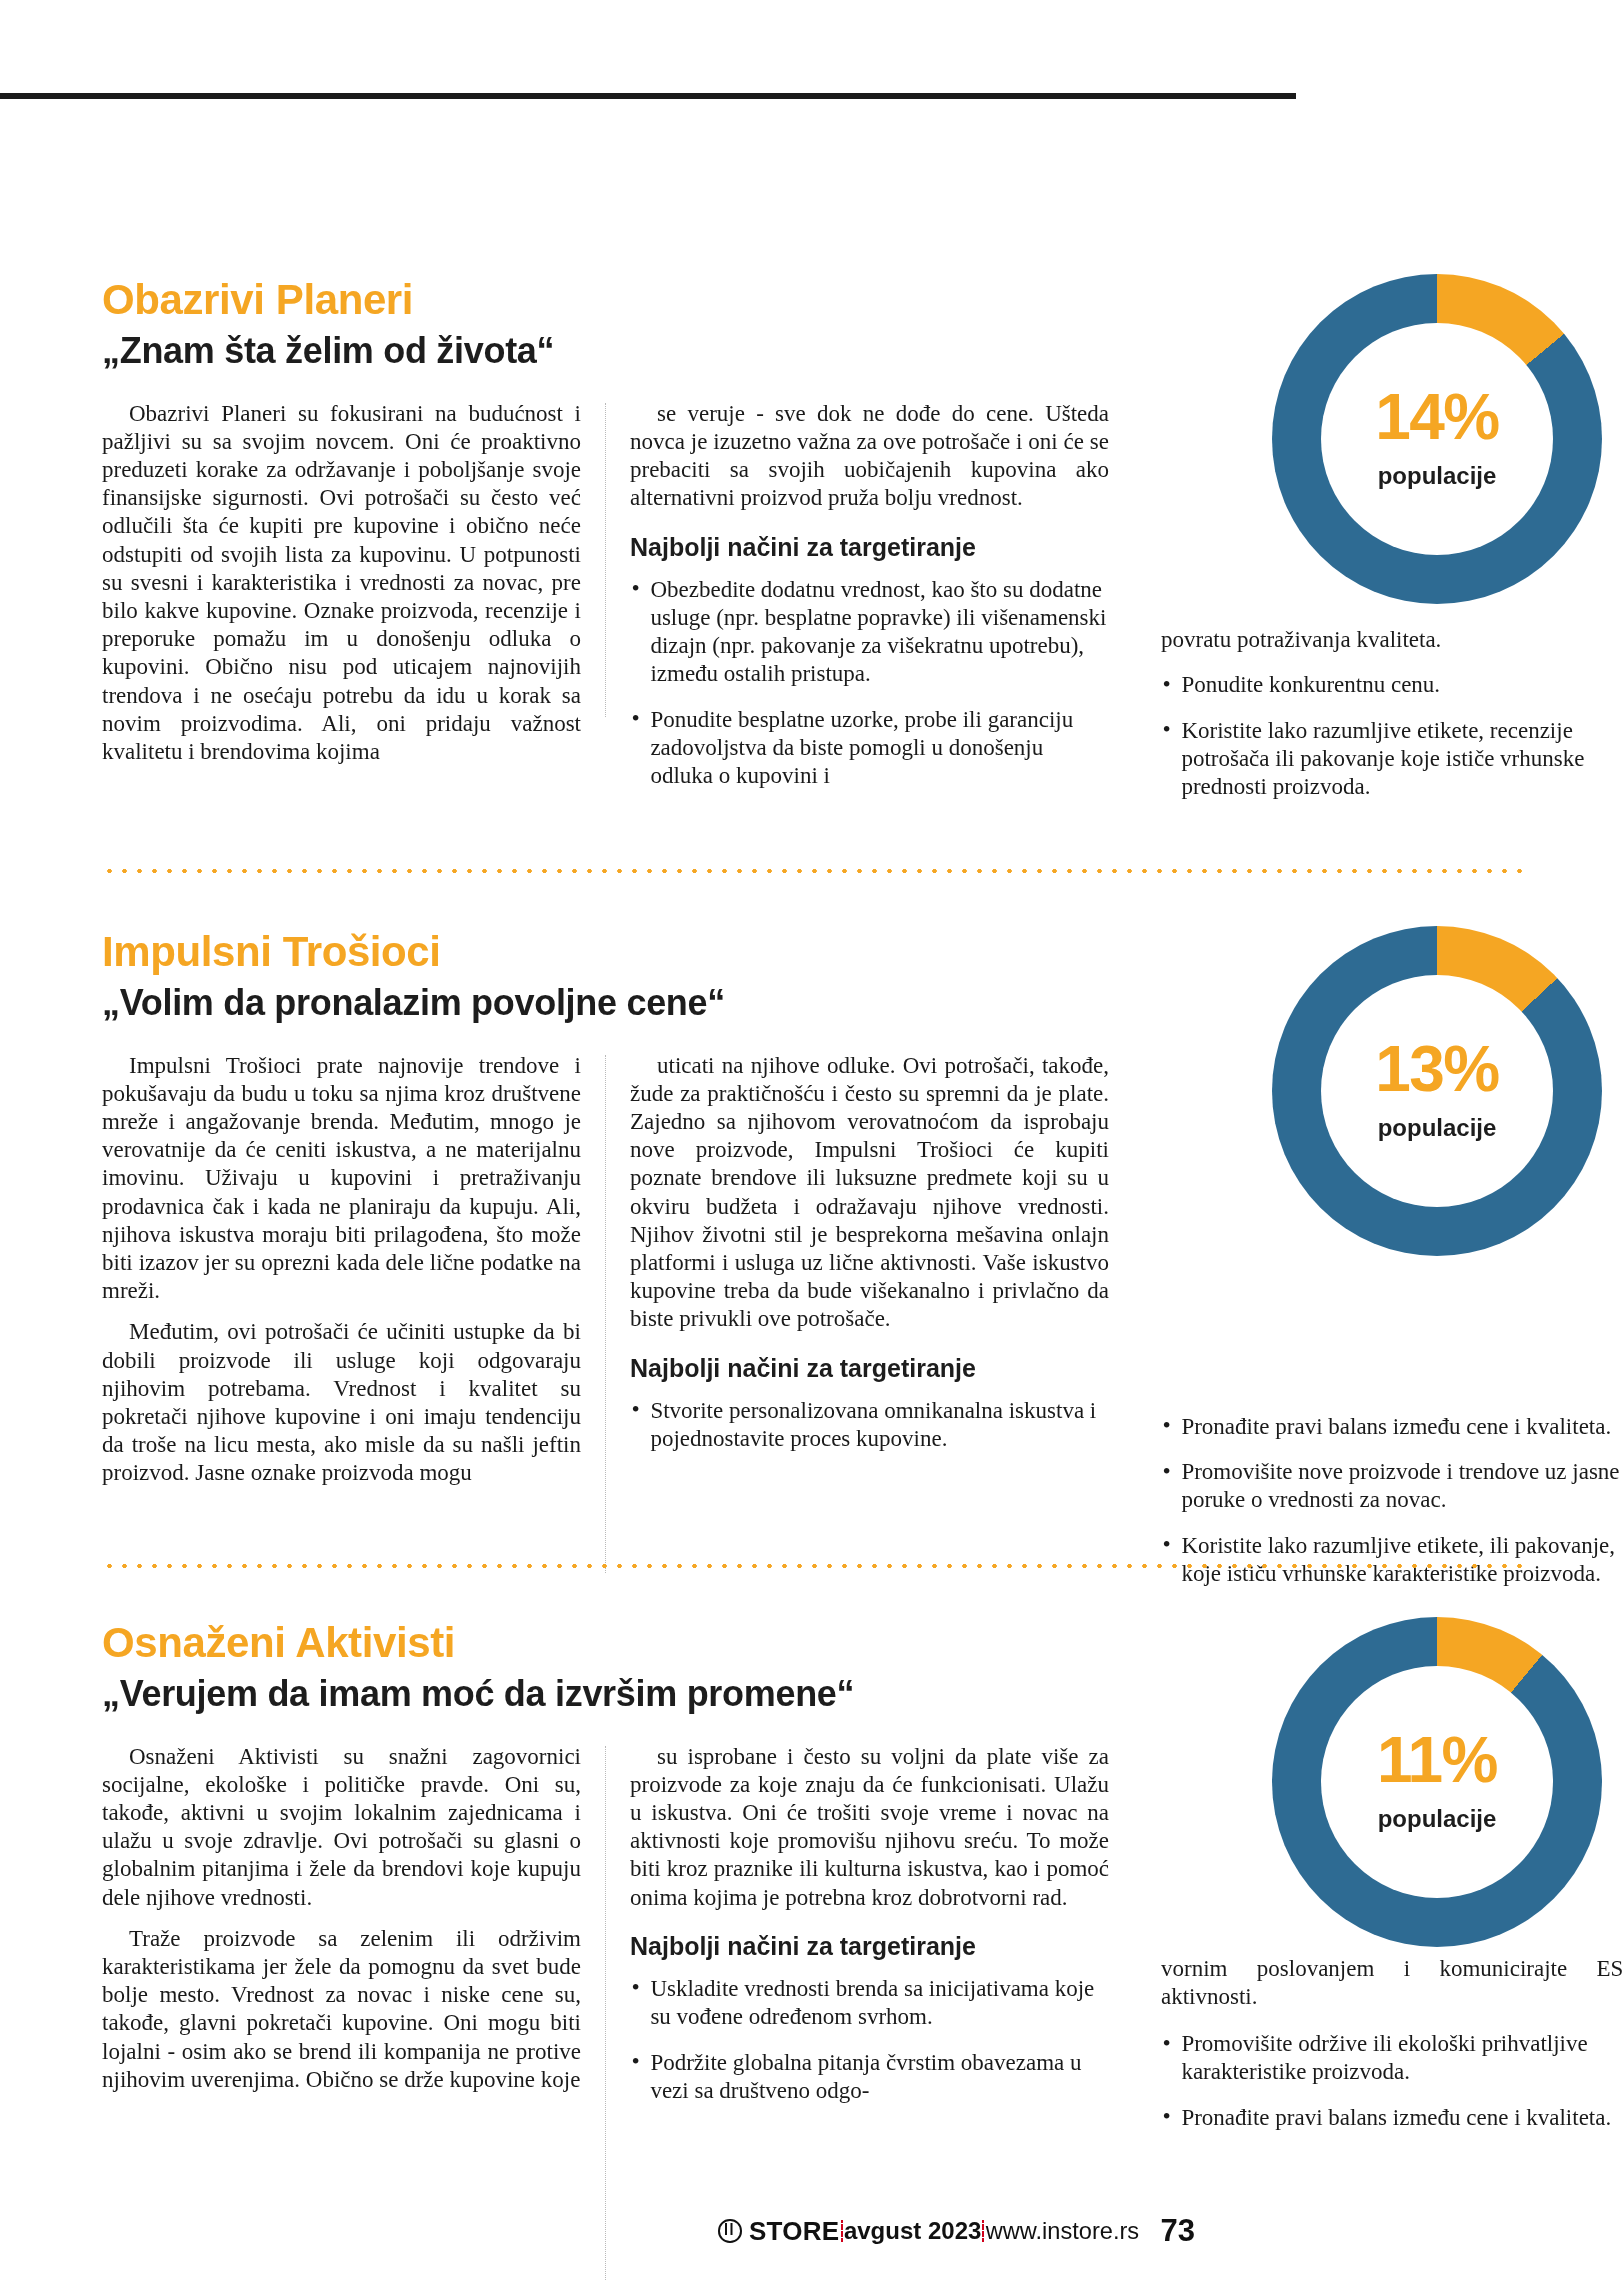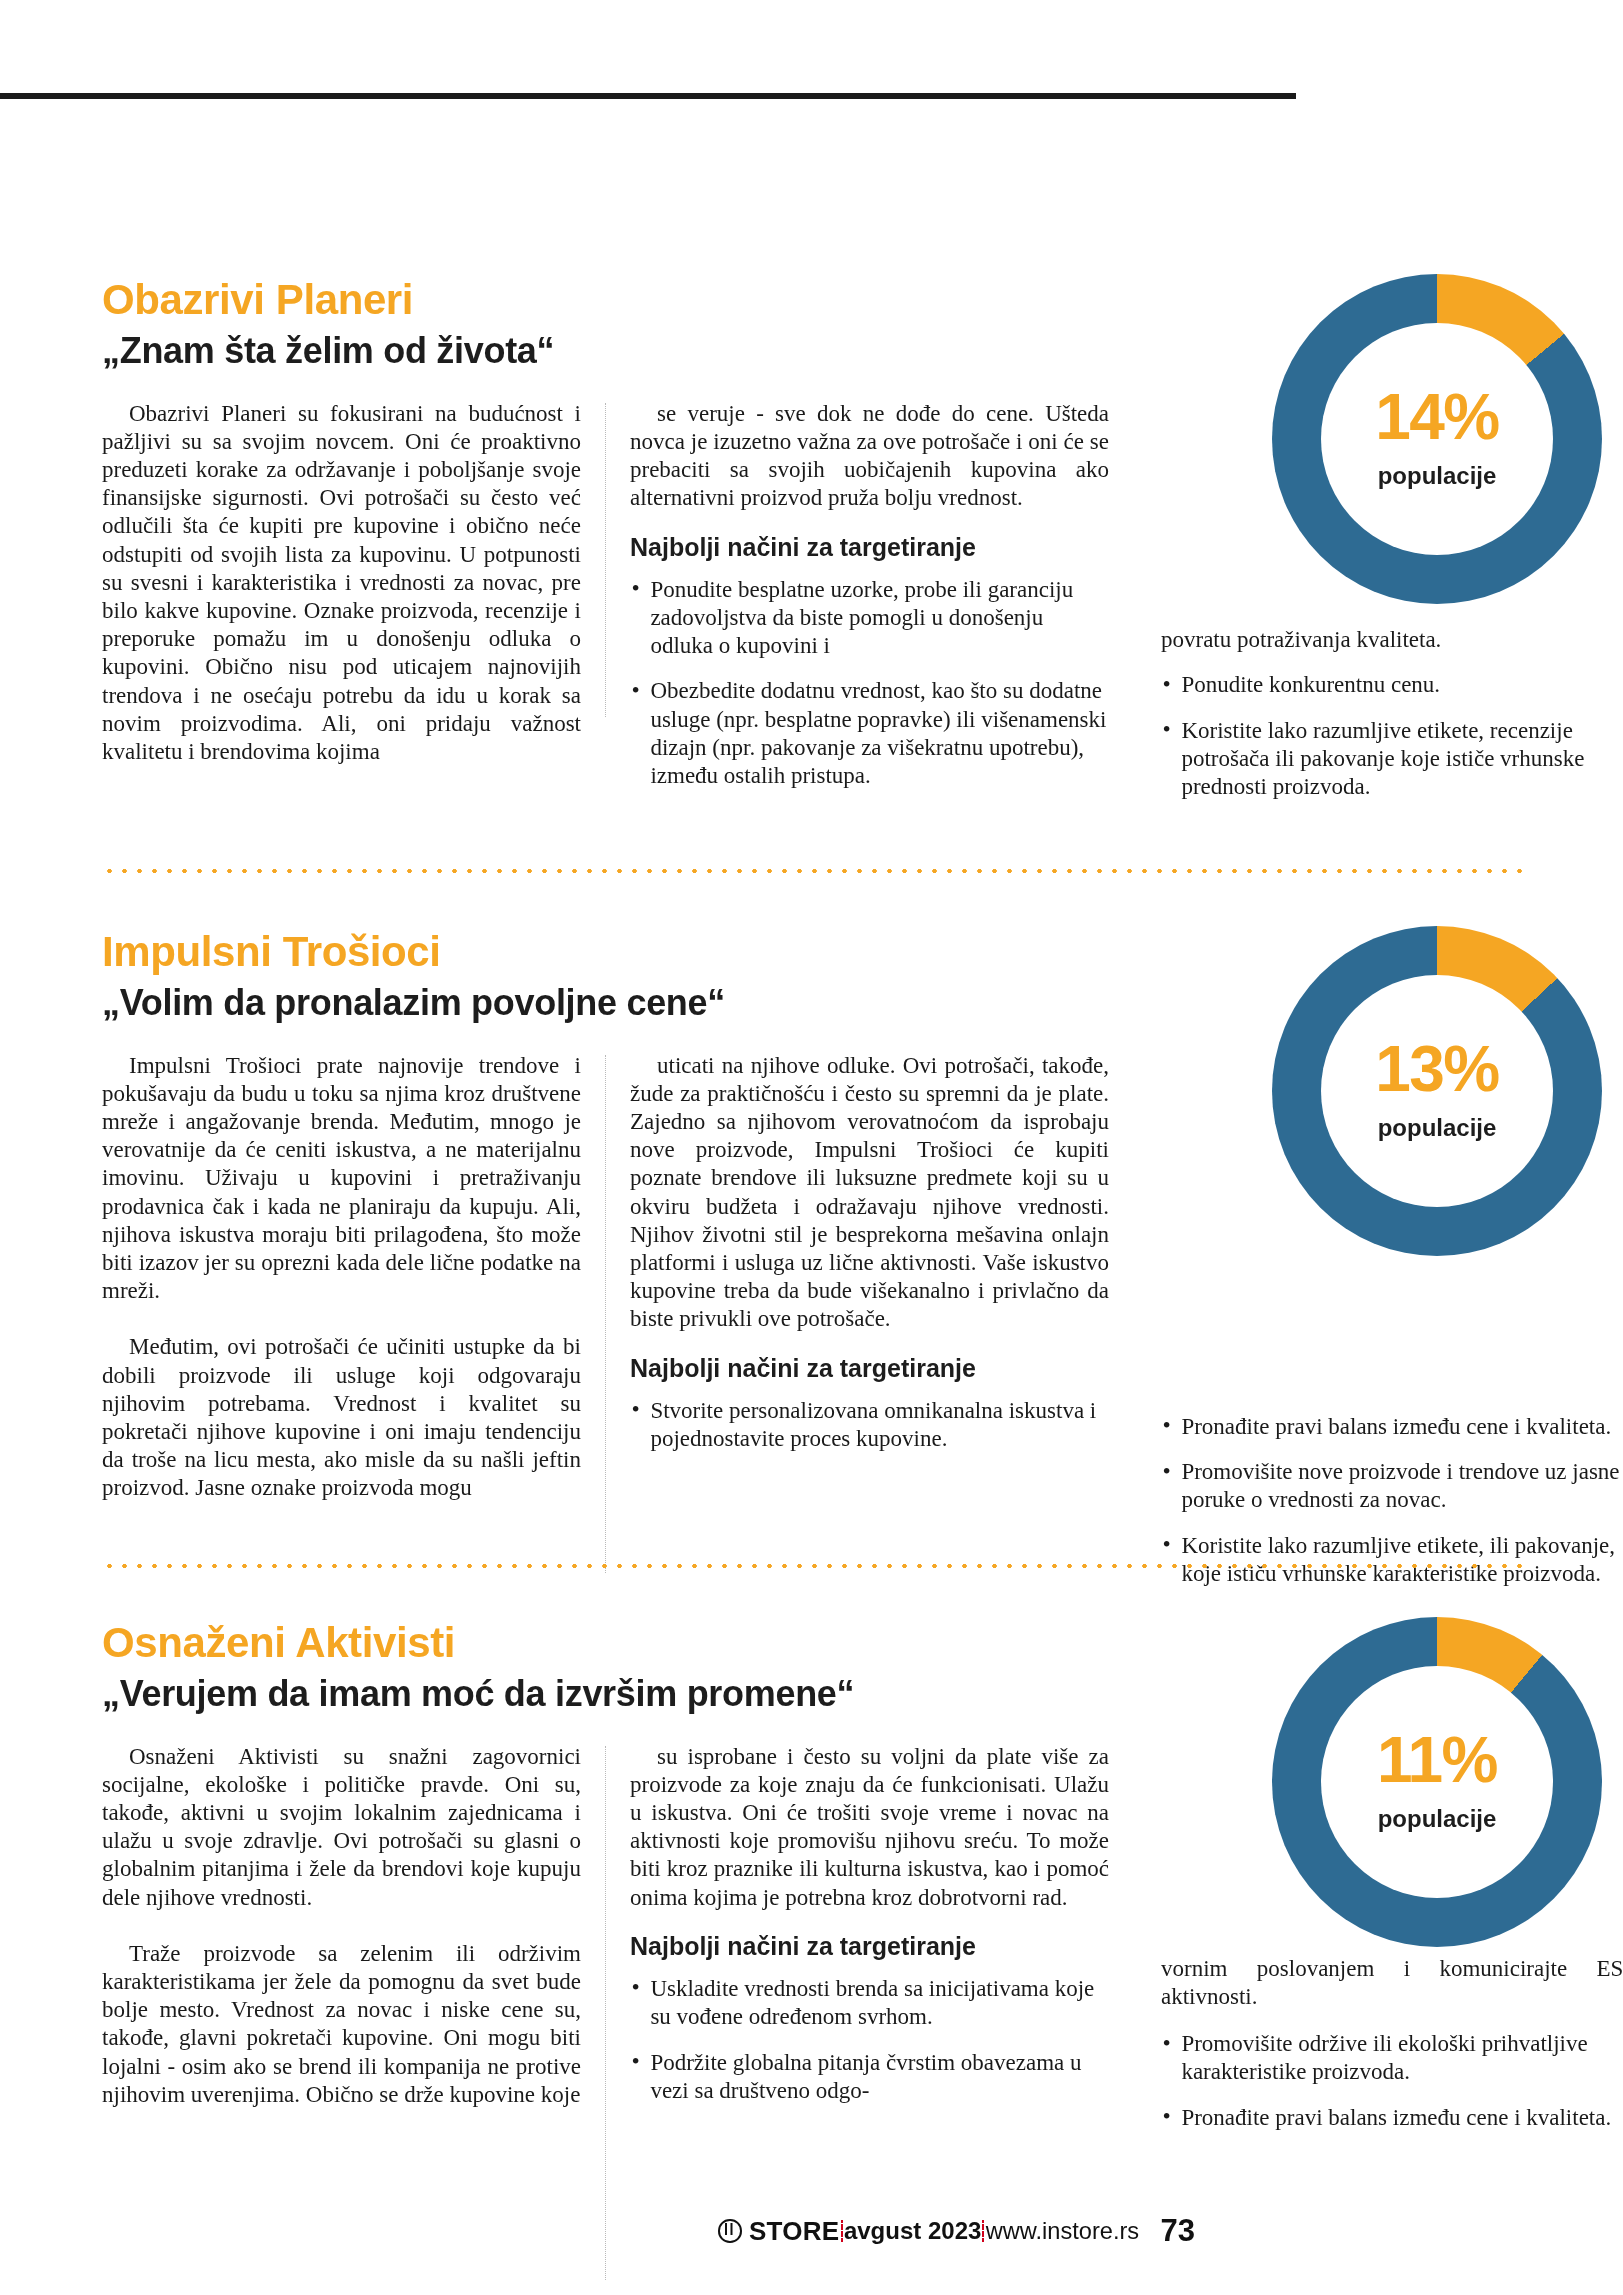--- a/index.html
+++ b/index.html
@@ -42,21 +42,21 @@
   
   .cols{position:relative;margin-top:30px;}
   .col{
     position:absolute;top:0;
     font-size:23px;
     line-height:1.225;
     text-align:justify;
     hyphens:none;
   }
   .col p{margin:0 0 0 0;text-indent:27px;}
-  .col p + p{margin-top:28px;}
+  .col p + p{margin-top:13px;}
 
   .colA{left:0;width:479px;}
   .colB{left:528px;width:479px;}
   .colC{left:1059px;width:479px;}
 
   
   .vrule{
     position:absolute;top:3.1px;width:0;
     border-left:1.6px dotted #b9b9b9;
   }
@@ -175,22 +175,22 @@
       <div class="vrule" style="left:503px;height:314px;"></div>
 
       <div class="col colA">
         <p>Obazrivi Planeri su fokusirani na budućnost i pažljivi su sa svojim novcem. Oni će proaktivno preduzeti korake za održavanje i poboljšanje svoje finansijske sigurnosti. Ovi potrošači su često već odlučili šta će kupiti pre kupovine i obično neće odstupiti od svojih lista za kupovinu. U potpunosti su svesni i karakteristika i vrednosti za novac, pre bilo kakve kupovine. Oznake proizvoda, recenzije i preporuke pomažu im u donošenju odluka o kupovini. Obično nisu pod uticajem najnovijih trendova i ne osećaju potrebu da idu u korak sa novim proizvodima. Ali, oni pridaju važnost kvalitetu i brendovima kojima</p>
       </div>
 
       <div class="col colB">
         <p>se veruje - sve dok ne dođe do cene. Ušteda novca je izuzetno važna za ove potrošače i oni će se prebaciti sa svojih uobičajenih kupovina ako alternativni proizvod pruža bolju vrednost.</p>
         <div class="subhead">Najbolji načini za targetiranje</div>
         <ul class="bul">
+          <li>Obezbedite dodatnu vrednost, kao što su dodatne usluge (npr. besplatne popravke) ili višenamenski dizajn (npr. pakovanje za višekratnu upotrebu), između ostalih pristupa.</li>
           <li>Ponudite besplatne uzorke, probe ili garanciju zadovoljstva da biste pomogli u donošenju odluka o kupovini i</li>
-          <li>Obezbedite dodatnu vrednost, kao što su dodatne usluge (npr. besplatne popravke) ili višenamenski dizajn (npr. pakovanje za višekratnu upotrebu), između ostalih pristupa.</li>
         </ul>
       </div>
 
       <div class="col colC" style="top:226px;">
         <p style="text-indent:0;">povratu potraživanja kvaliteta.</p>
         <ul class="bul" style="margin-top:17.3px;">
           <li>Ponudite konkurentnu cenu.</li>
           <li>Koristite lako razumljive etikete, recenzije potrošača ili pakovanje koje ističe vrhunske prednosti proizvoda.</li>
         </ul>
       </div>

